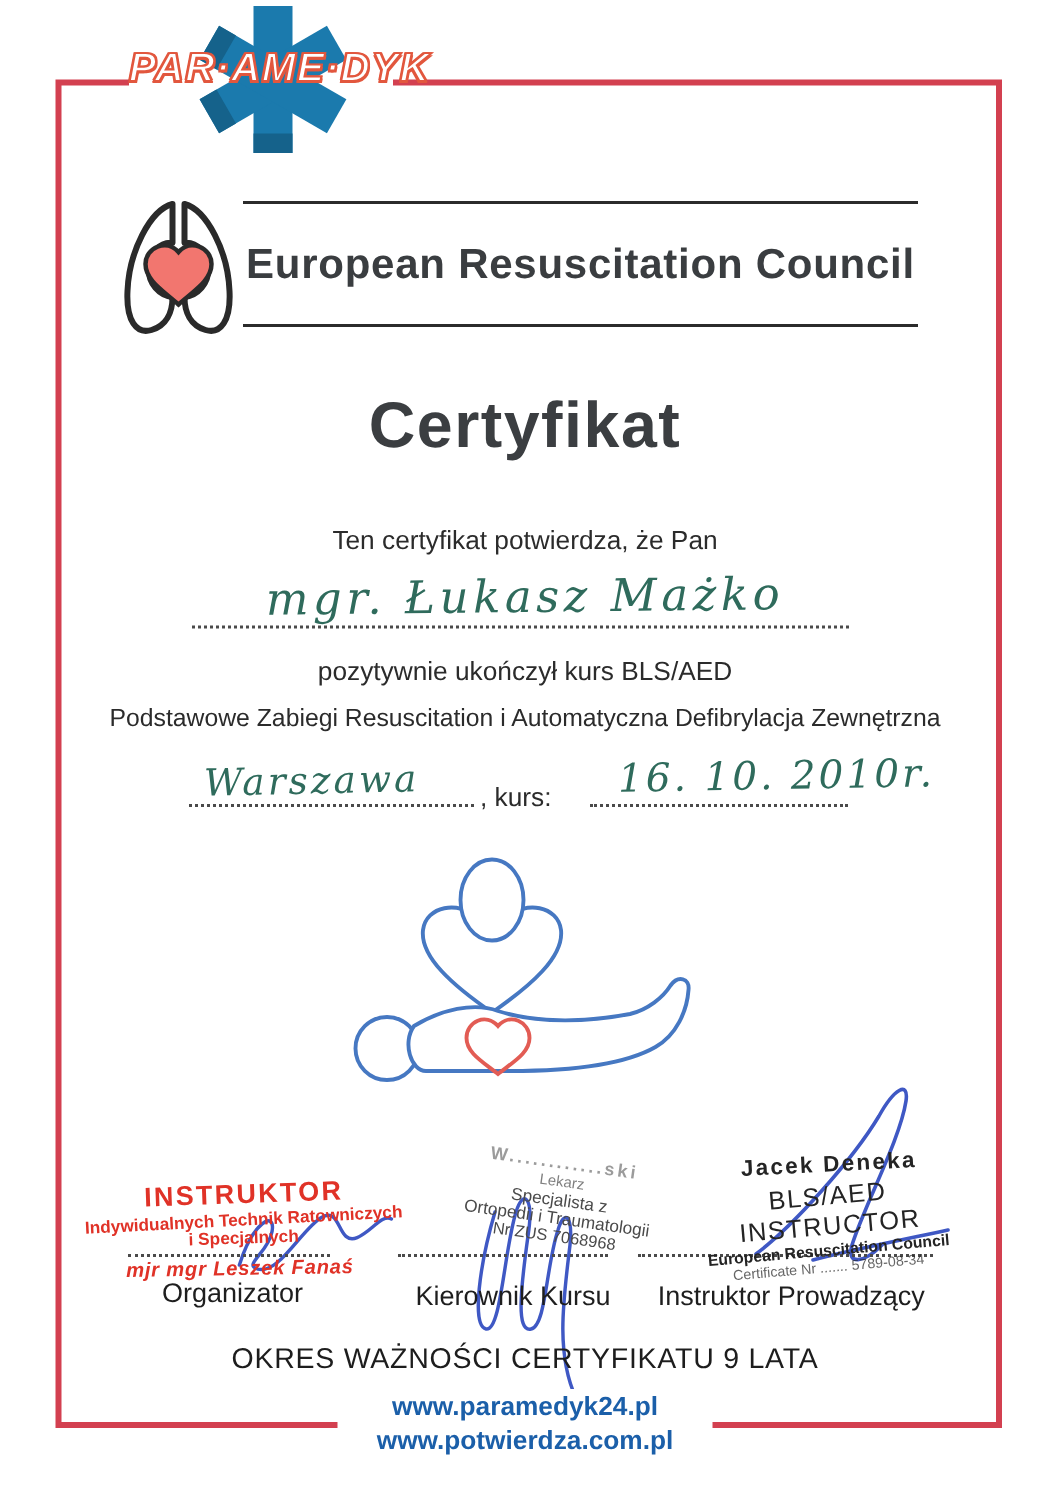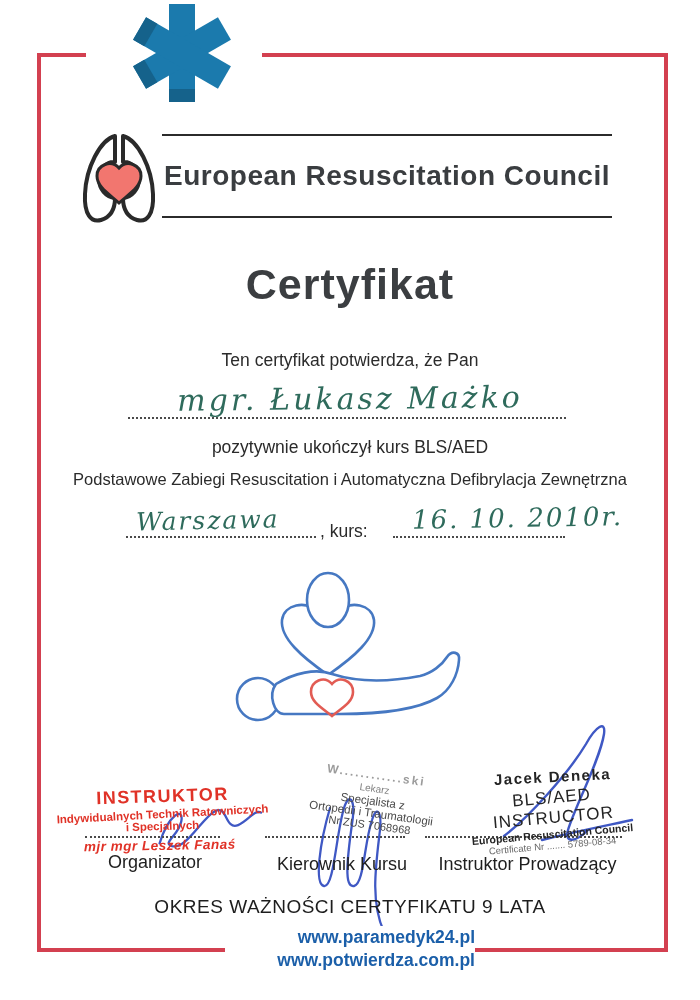--- a/index.html
+++ b/index.html
@@ -62,21 +62,21 @@
   #stampR{left:450px;top:768px;width:205px;text-align:center;color:#242424;z-index:2;}
   #stampR .nm{font-size:15px;font-weight:bold;letter-spacing:1.5px;transform:rotate(-3deg);}
   #stampR .s1{font-size:17px;letter-spacing:1px;transform:rotate(-5deg);margin-top:3px;}
   #stampR .s2{font-size:10.5px;font-weight:bold;transform:rotate(-5deg);}
   #stampR .s3{font-size:9.5px;opacity:.7;transform:rotate(-5deg);}
   #dotsR{left:425px;top:836px;width:197px;}
   #roleR{left:430px;top:854px;width:195px;text-align:center;font-size:18px;color:#1e1e1e;}
 
   #validity{top:896px;font-size:19px;color:#1d1d1d;letter-spacing:.5px;}
 
-  #urlBox{left:225px;top:926px;width:250px;background:#ffffff;z-index:3;text-align:right;}
+  #urlBox{left:225px;top:926px;width:250px;background:#ffffff;z-index:3;text-align:center;}
   #urlBox .u{font-size:17.5px;font-weight:bold;color:#1b5fa9;line-height:23px;}
 
   svg{display:block;}
 </style>
 </head>
 <body>
 
 <div id="page">
 
   <div id="frame" class="abs"></div>
@@ -94,20 +94,21 @@
           <rect x="-13" y="-49" width="26" height="98" transform="rotate(60)"></rect>
           <rect x="-13" y="-49" width="26" height="98" transform="rotate(120)"></rect>
         </g>
         <g fill="#15628b">
           <rect x="-13" y="36" width="26" height="13"></rect>
           <rect x="-13" y="36" width="26" height="13" transform="rotate(60)"></rect>
           <rect x="-13" y="36" width="26" height="13" transform="rotate(120)"></rect>
         </g>
       </g>
     </svg>
+    <div id="brandText" class="abs">PAR·AME·DYK</div>
   </div>
 
   <div id="ercBlock" class="abs">
     <svg class="abs" style="left:0;top:2px;" width="78" height="95" viewBox="0 0 78 95">
       <g stroke="#2a2a2a" stroke-width="4" fill="#ffffff" stroke-linejoin="round">
         <path d="M35 6 C 20 10 6 38 5 64 C 4 84 11 93 21 90 C 31 87 35 78 35 68
                  C 26 67 19 59 19 49 C 19 39 27 31 35 32 Z"></path>
         <path d="M43 6 C 58 10 72 38 73 64 C 74 84 67 93 57 90 C 47 87 43 78 43 68
                  C 52 67 59 59 59 49 C 59 39 51 31 43 32 Z"></path>
       </g>

